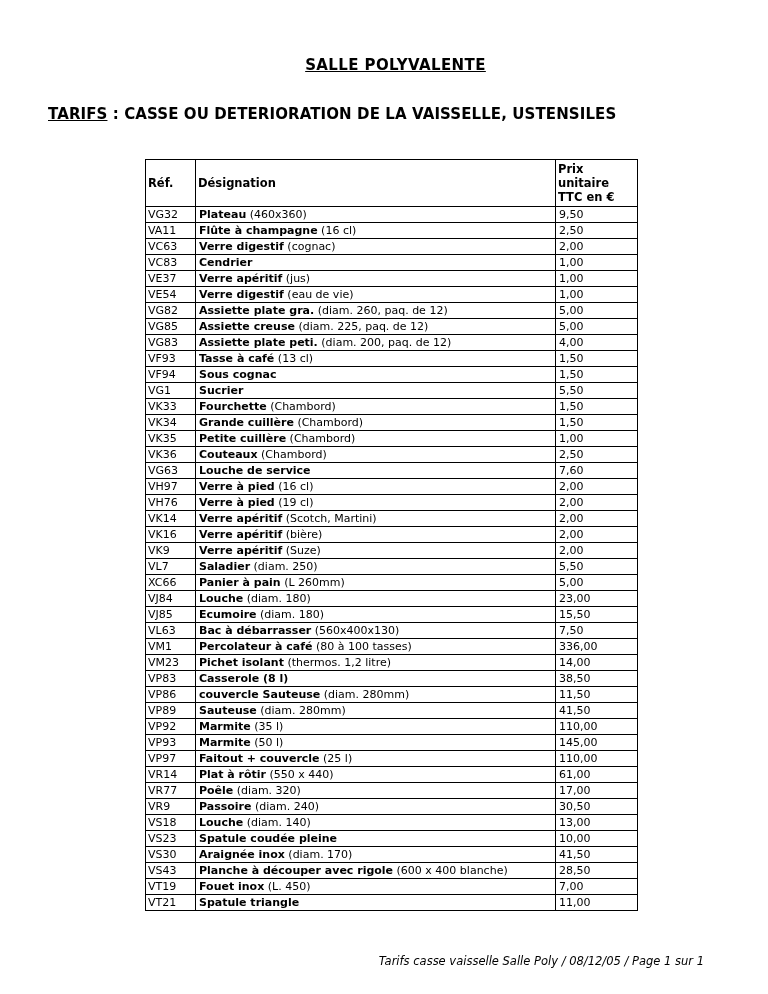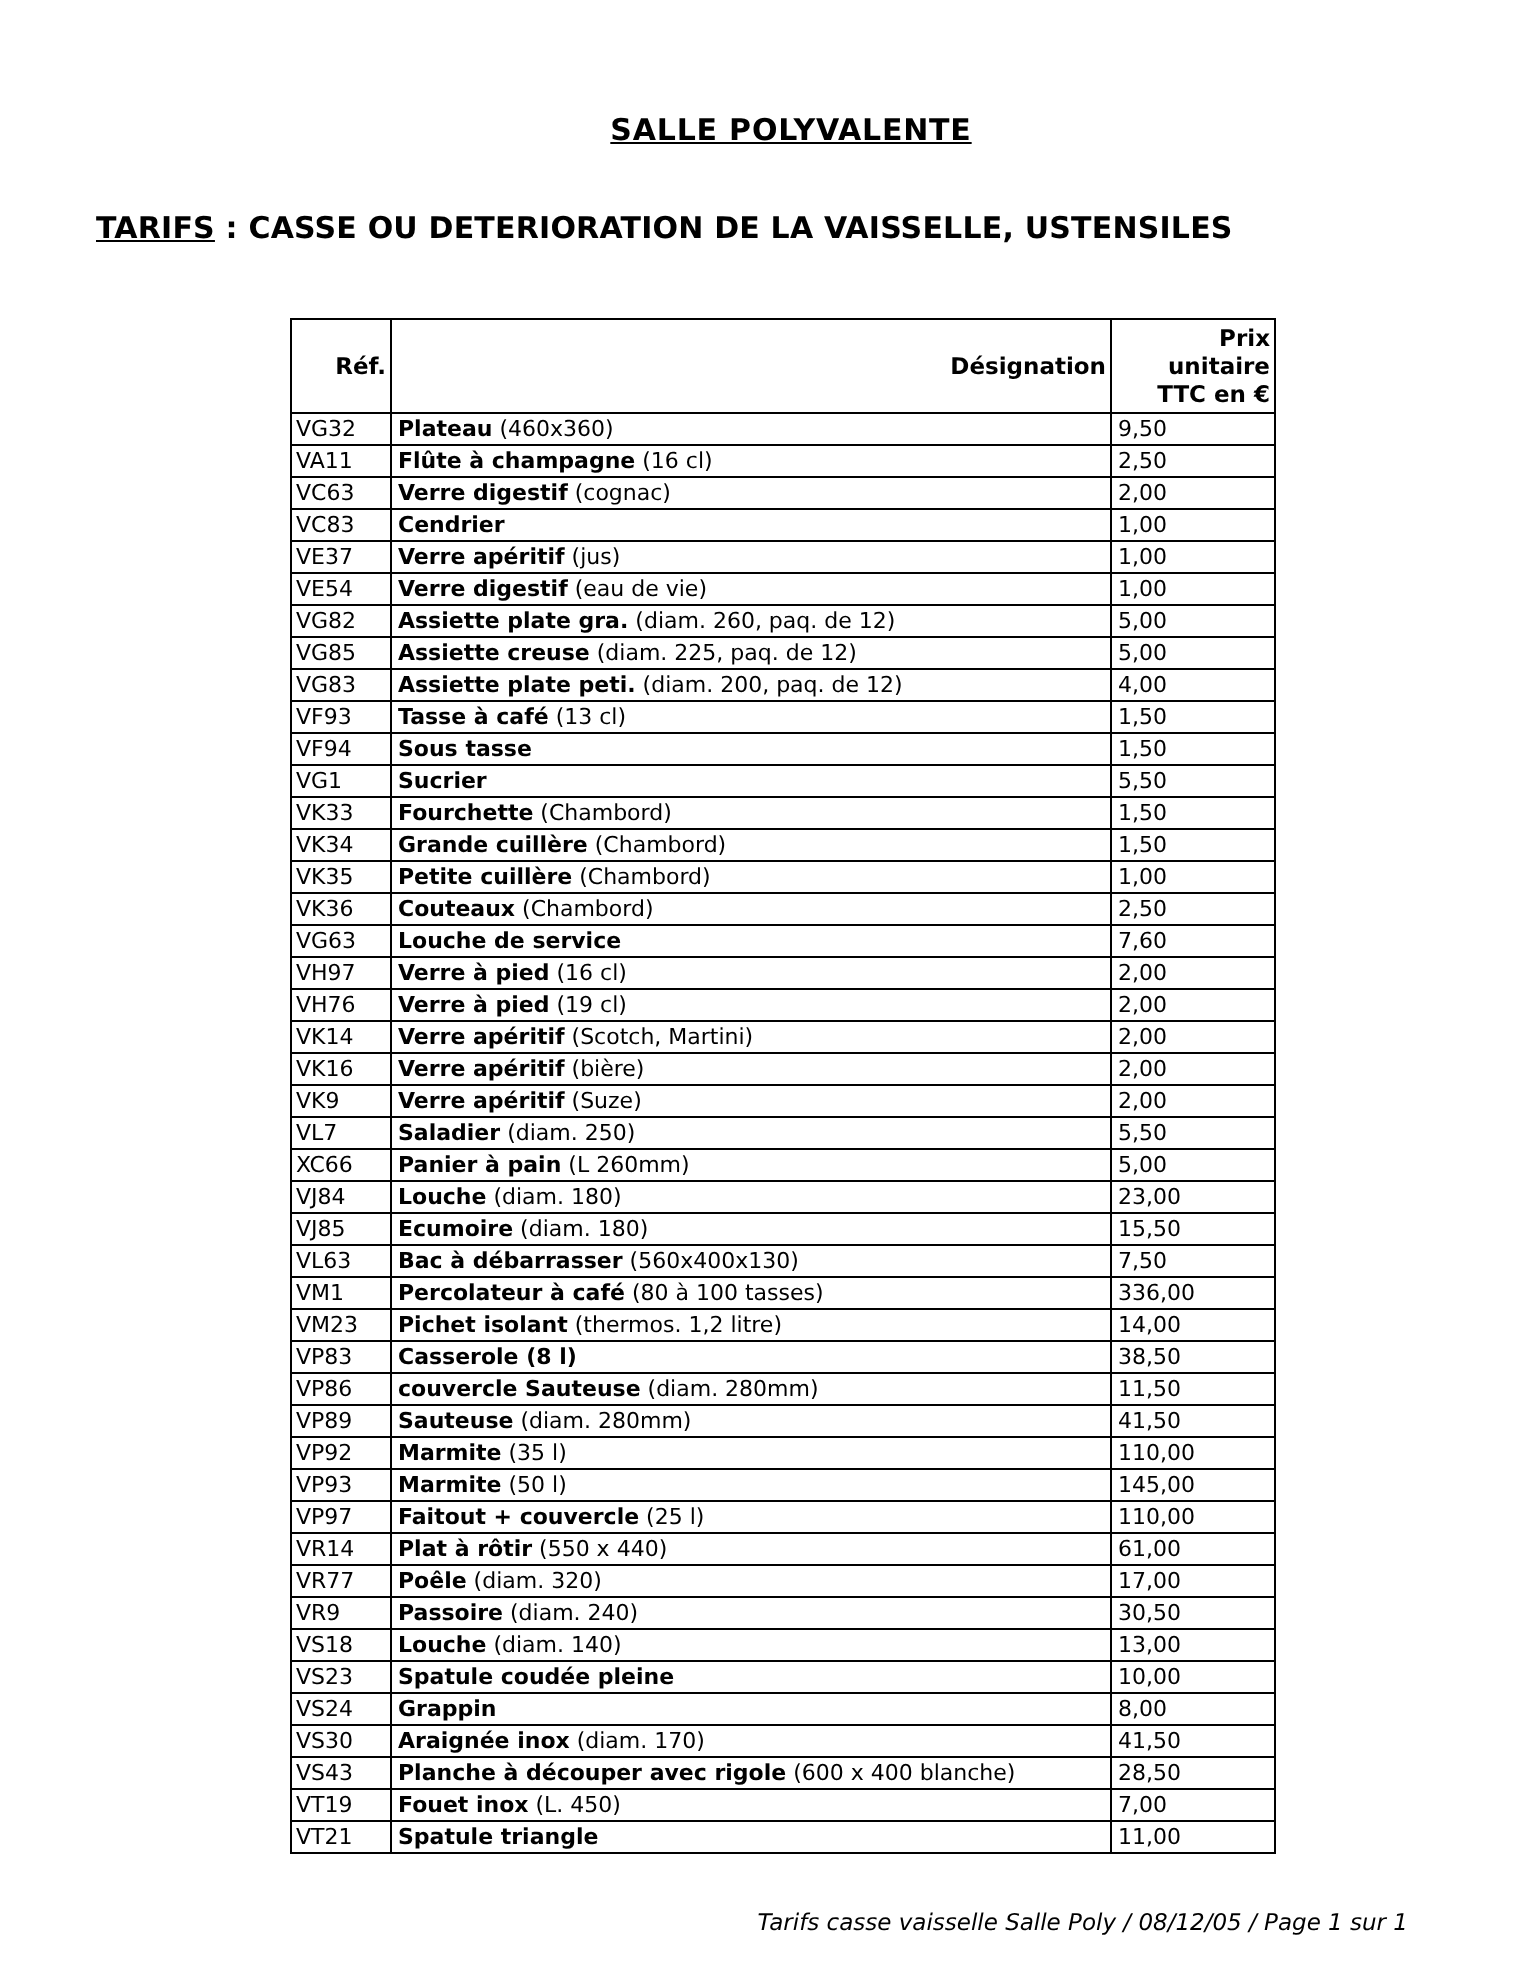--- a/index.html
+++ b/index.html
@@ -33,21 +33,21 @@
   table.price-table {
     border-collapse: collapse;
     margin-top: 36px;
     margin-left: 97px;
     table-layout: fixed;
   }
   th, td { border: 1px solid #000; }
   th {
     font-size: 11.5px;
     font-weight: bold;
-    text-align: right;
+    text-align: left;
     vertical-align: middle;
     padding: 2px;
     line-height: 14px;
   }
   th.col-price { white-space: pre-line; }
   .col-ref   { width: 50px; }
   .col-des   { width: 360px; }
   .col-price { width: 82px; }
   td {
     font-size: 11px;
@@ -145,21 +145,21 @@
   </tr>
 
   <tr>
     <td class="ref">VF93</td>
     <td class="des"><b>Tasse à café</b><span> (13 cl)</span></td>
     <td class="price">1,50</td>
   </tr>
 
   <tr>
     <td class="ref">VF94</td>
-    <td class="des"><b>Sous tasse</b><span></span></td>
+    <td class="des"><b>Sous cognac</b><span></span></td>
     <td class="price">1,50</td>
   </tr>
 
   <tr>
     <td class="ref">VG1</td>
     <td class="des"><b>Sucrier</b><span></span></td>
     <td class="price">5,50</td>
   </tr>
 
   <tr>
@@ -323,25 +323,20 @@
     <td class="des"><b>Louche</b><span> (diam. 140)</span></td>
     <td class="price">13,00</td>
   </tr>
 
   <tr>
     <td class="ref">VS23</td>
     <td class="des"><b>Spatule coudée pleine</b><span></span></td>
     <td class="price">10,00</td>
   </tr>
 
-  <tr>
-    <td class="ref">VS24</td>
-    <td class="des"><b>Grappin</b><span></span></td>
-    <td class="price">8,00</td>
-  </tr>
 
   <tr>
     <td class="ref">VS30</td>
     <td class="des"><b>Araignée inox</b><span> (diam. 170)</span></td>
     <td class="price">41,50</td>
   </tr>
 
   <tr>
     <td class="ref">VS43</td>
     <td class="des"><b>Planche à découper avec rigole</b><span> (600 x 400 blanche)</span></td>

